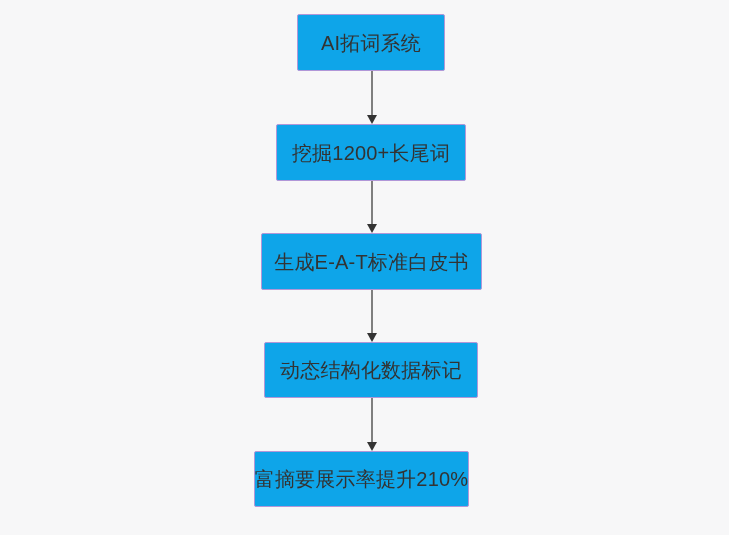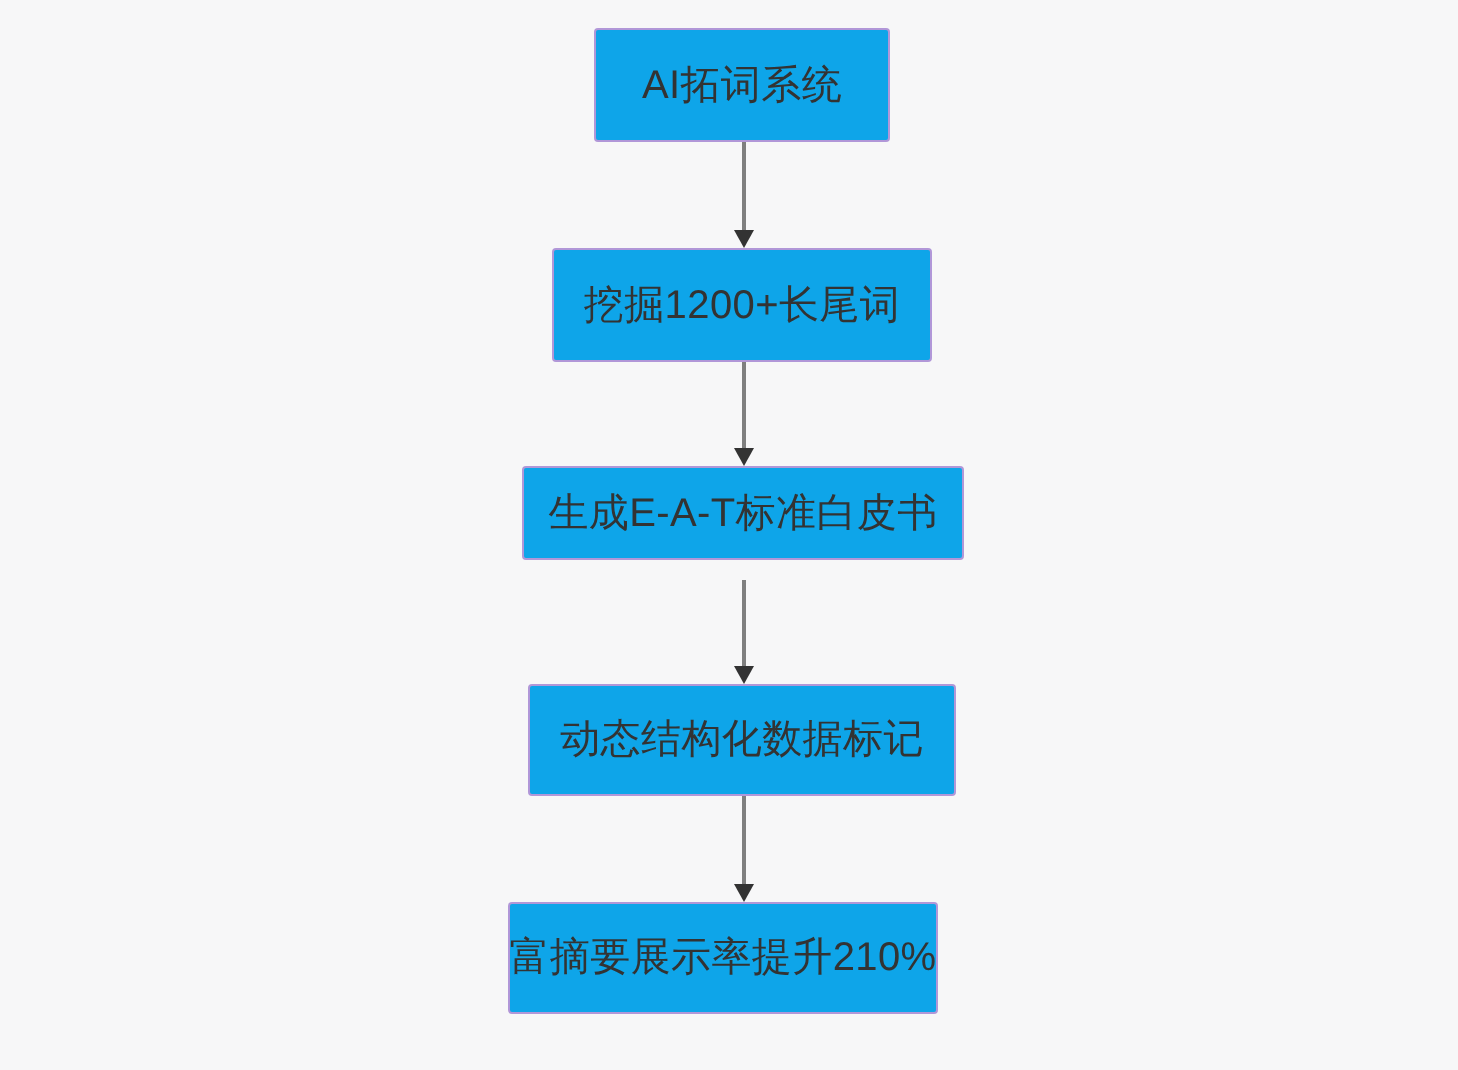--- a/index.html
+++ b/index.html
@@ -55,21 +55,21 @@
     width: 0;
     height: 0;
     border-left: 5px solid transparent;
     border-right: 5px solid transparent;
     border-top: 9px solid #333333;
   }
 
   
   #node-1 { left: 297px; top: 14px;  width: 148px; height: 57px; }
   #node-2 { left: 276px; top: 124px; width: 190px; height: 57px; }
-  #node-3 { left: 261px; top: 233px; width: 221px; height: 47px; }
+  #node-3 { left: 261px; top: 233px; width: 221px; height: 57px; }
   #node-4 { left: 264px; top: 342px; width: 214px; height: 56px; }
   #node-5 { left: 254px; top: 451px; width: 215px; height: 56px; }
 
   
   #edge-1 { left: 371px; top: 71px;  }
   #edge-1 .edge-line { height: 44px; }
   #edge-1 .edge-head { top: 44px; }
 
   #edge-2 { left: 371px; top: 181px; }
   #edge-2 .edge-line { height: 43px; }

